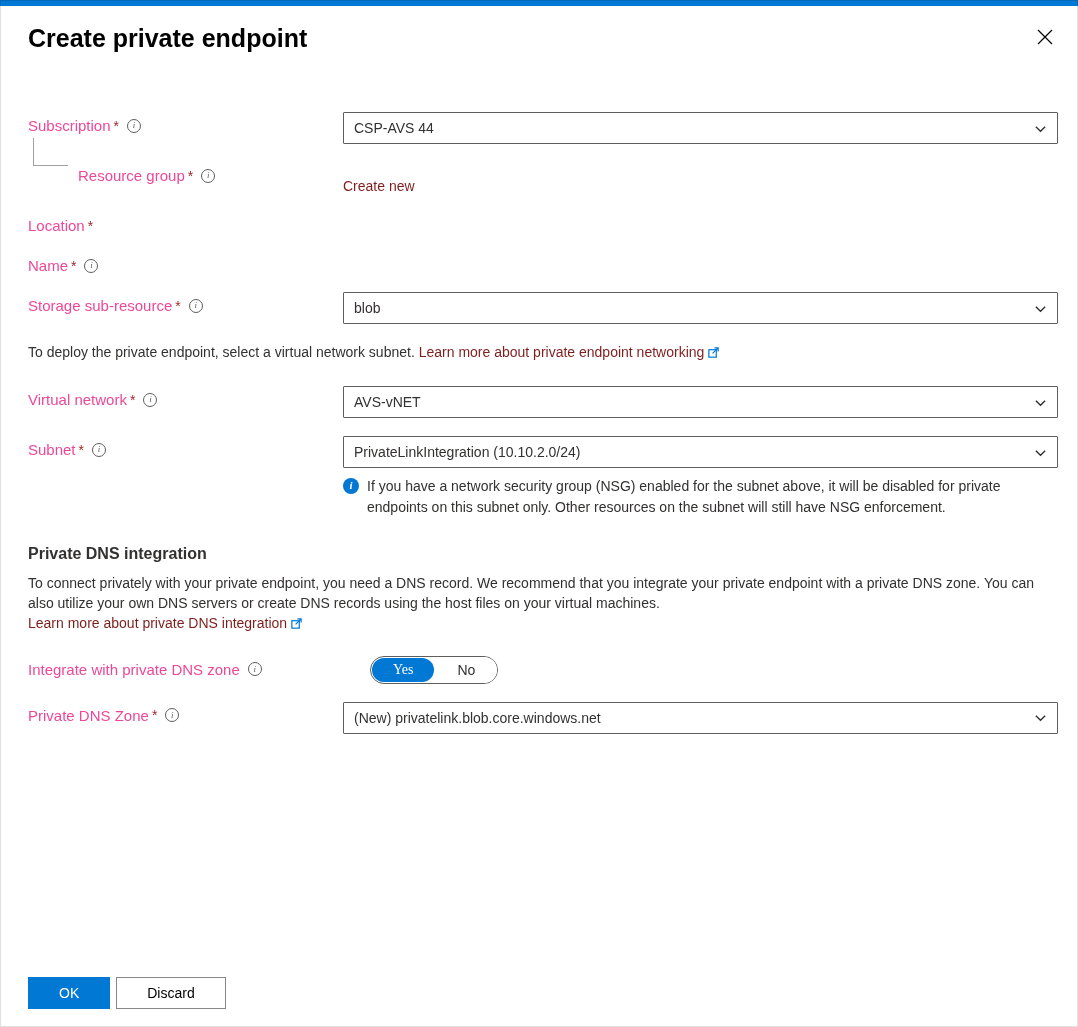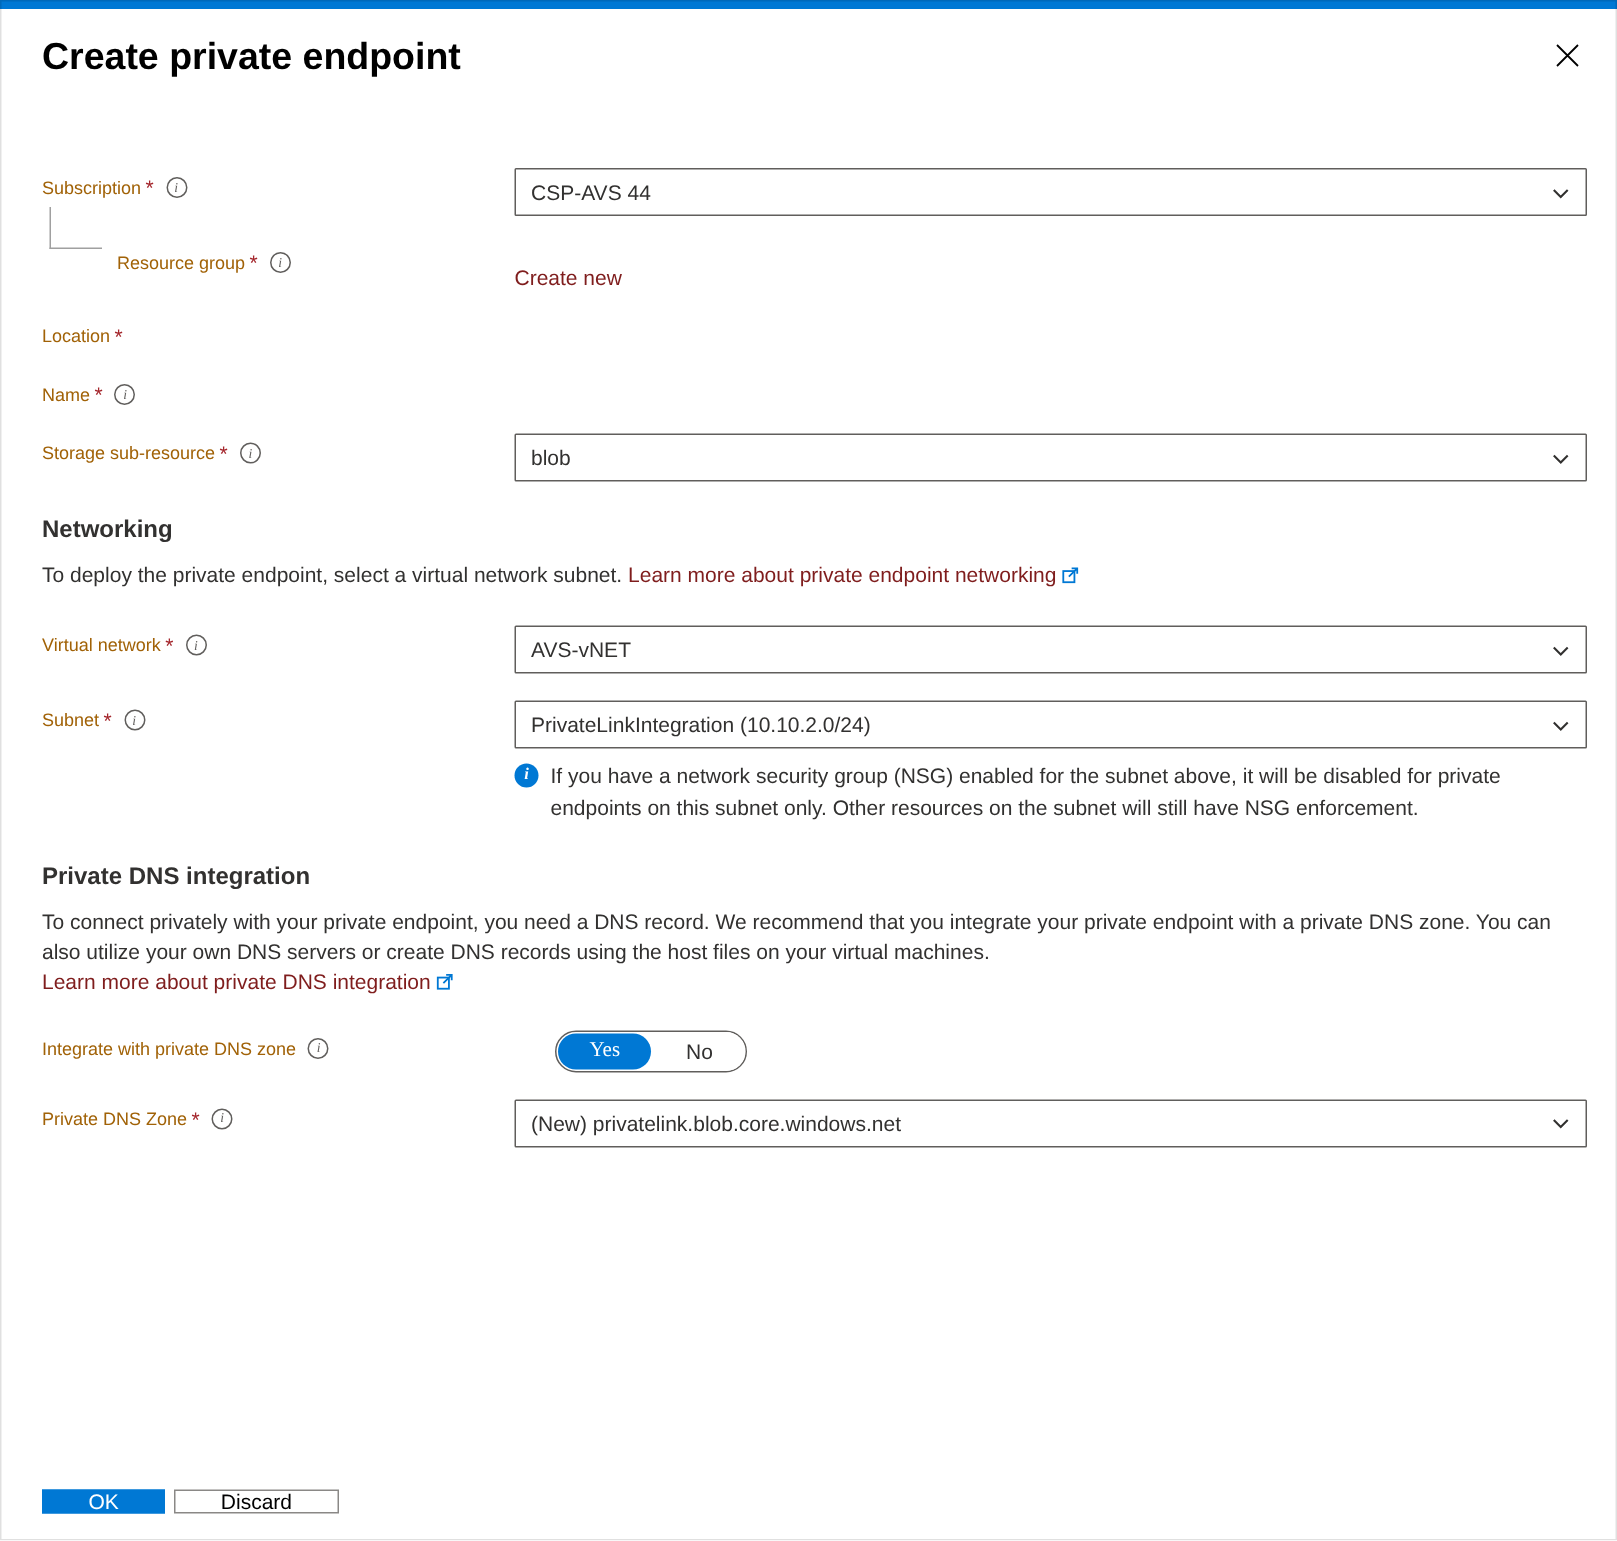--- a/index.html
+++ b/index.html
@@ -57,21 +57,21 @@
     }
     .indent-line {
       position: absolute;
       left: 5px;
       top: -24px;
       width: 35px;
       height: 28px;
       border-left: 1px solid #a0a0a0;
       border-bottom: 1px solid #a0a0a0;
     }
-    .lbl { font-size: 12px; color: #a16207; }
+    .lbl { font-size: 15px; color: #ec4899; }
     .req { color: #a4262c; margin-left: 3px; }
     .info-icon {
       display: inline-flex;
       width: 14px;
       height: 14px;
       border: 1px solid #605e5c;
       border-radius: 50%;
       align-items: center;
       justify-content: center;
       font-size: 9px;
@@ -182,21 +182,21 @@
       font-family: Liberation Serif, serif;
     }
     .footer {
       position: absolute;
       bottom: 18px;
       left: 28px;
       display: flex;
       gap: 0;
     }
     .btn {
-      height: 16px;
+      height: 32px;
       padding: 0 30px;
       font-size: 14px;
       border: 1px solid #8a8886;
       background: #fff;
       cursor: pointer;
       display: flex;
       align-items: center;
       justify-content: center;
     }
     .btn.primary {
@@ -286,21 +286,20 @@
     <div class="field-col">
       <div class="select-box">
         <span>blob</span>
         <svg class="chevron" viewBox="0 0 14 14">
             <path d="M2 5 L7 10 L12 5"></path>
           </svg>
       </div>
     </div>
   </div>
 
-  <h2 class="section-title">Networking</h2>
   <p class="section-desc">
     <span>To deploy the private endpoint, select a virtual network subnet. </span>
     <span class="link-text">
       <span>Learn more about private endpoint networking</span>
       <svg class="ext ext-link-icon" viewBox="0 0 14 14">
           <rect x="2" y="4" width="8" height="8"></rect>
           <path d="M8 2 L12 2 L12 6 M12 2 L6 8"></path>
         </svg>
     </span>
   </p>

